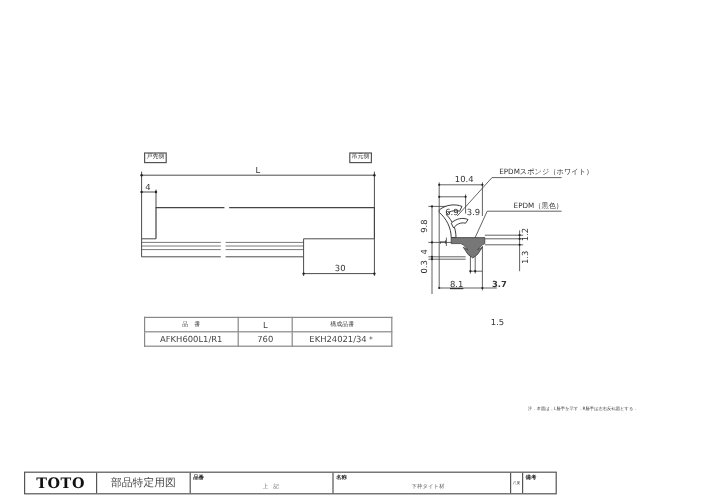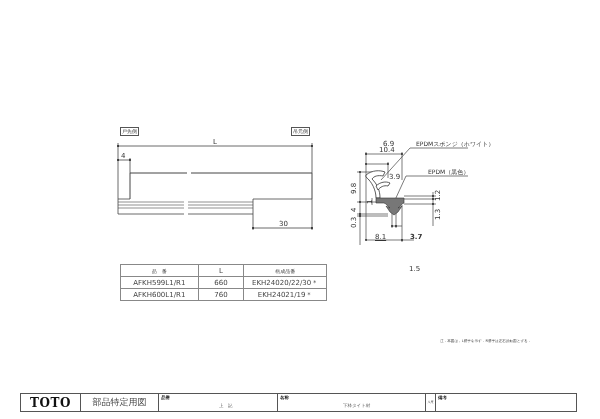--- a/index.html
+++ b/index.html
@@ -7,21 +7,21 @@
          font-family: "DejaVu Sans", sans-serif; color: #222; }
   svg { position: absolute; left: 0; top: 0; }
   .lbl { position: absolute; font-size: 6px; color: #333; white-space: nowrap; line-height: 1; }
   .boxlbl { position: absolute; font-size: 5px; border: 1px solid #555; padding: 0 1px; line-height: 7px; color: #333; }
   .dim { position: absolute; font-size: 7px; color: #333; line-height: 1; white-space: nowrap; }
   .vdim { position: absolute; font-size: 7px; color: #333; line-height: 1; transform: rotate(-90deg); transform-origin: left top; white-space: nowrap; }
   table.parts { position: absolute; left: 120px; top: 264px; border-collapse: collapse; width: 207px; font-size: 7px; color: #444; }
   table.parts td, table.parts th { border: 1px solid #888; height: 11px; padding: 0; text-align: center; font-weight: normal; }
   table.parts th { font-size: 5px; }
   .note { position: absolute; left: 440px; top: 339px; font-size: 3.6px; color: #444; white-space: nowrap; }
-  .titleblock { position: absolute; left: 20px; top: 393px; width: 557px; height: 19px; border: 1px solid #555; box-sizing: border-box; display: flex; }
+  .titleblock { position: absolute; left: 20px; top: 393px; width: 444px; height: 19px; border: 1px solid #555; box-sizing: border-box; display: flex; }
   .tb-cell { border-right: 1px solid #555; position: relative; box-sizing: border-box; height: 100%; }
   .tb-cell:last-child { border-right: none; }
   .tb-logo { width: 60px; font-family: "DejaVu Serif", serif; font-weight: bold; font-size: 12px; display: flex; align-items: center; justify-content: center; letter-spacing: 0.5px; color: #111; }
   .tb-type { width: 78px; font-size: 9px; display: flex; align-items: center; justify-content: center; color: #444; }
   .tb-field { font-size: 4.5px; }
   .tb-field .cap { position: absolute; left: 2px; top: 1px; font-weight: bold; color: #222; }
   .tb-field .val { position: absolute; top: 9px; font-size: 4.5px; color: #555; }
   .tb-mini { width: 10px; font-size: 3px; display: flex; flex-direction: column; align-items: center; justify-content: center; color: #444; line-height: 3.4px; }
 </style>
 </head>
@@ -125,21 +125,21 @@
 
 <div class="boxlbl" style="left:120px; top:127px;">戸先側</div>
 <div class="boxlbl" style="left:291px; top:127px;">吊元側</div>
 <div class="dim" style="left:213px; top:139px;">L</div>
 <div class="dim" style="left:121px; top:153px;">4</div>
 <div class="dim" style="left:279px; top:221px;">30</div>
 
 <div class="lbl" style="left:416px; top:141px; font-size:6px;">EPDMスポンジ（ホワイト）</div>
 <div class="lbl" style="left:428px; top:169px; font-size:6px;">EPDM（黒色）</div>
 <div class="dim" style="left:379px; top:147px;">10.4</div>
-<div class="dim" style="left:371px; top:141px;margin-left:12px;">6.9</div>
+<div class="dim" style="left:371px; top:174px;">6.9</div>
 <div class="dim" style="left:389px; top:174px;">3.9</div>
 <div class="vdim" style="left:351px; top:194px;">9.8</div>
 <div class="vdim" style="left:367px; top:204px;">1</div>
 <div class="vdim" style="left:351px; top:212px;">4</div>
 <div class="vdim" style="left:351px; top:228px;">0.3</div>
 <div class="vdim" style="left:435px; top:201px;">1.2</div>
 <div class="vdim" style="left:435px; top:220px;">1.3</div>
 <div class="dim" style="left:409px; top:222px;margin-top:44px;">1.5</div>
 <div class="dim" style="left:375px; top:234px;text-decoration:underline;">8.1</div>
 <div class="dim" style="left:410px; top:234px;font-weight:bold;">3.7</div>
@@ -150,28 +150,23 @@
       <col style="width:46px">
       <col style="width:83px">
     </colgroup>
   <tbody>
       <tr>
     <th>品　番</th>
     <th style="font-size:7px">L</th>
     <th>構成品番</th>
   </tr>
   <tr>
-    <td>AFKH599L1/R1</td>
-    <td>660</td>
-    <td>EKH24020/22/30＊</td>
-  </tr>
-  <tr>
     <td>AFKH600L1/R1</td>
     <td>760</td>
-    <td>EKH24021/19＊</td>
+    <td>EKH24021/34＊</td>
   </tr>
 </tbody>
   </table>
 
 <div class="note">注．本図は，L勝手を示す．R勝手は左右反転図とする．</div>
 
 <div class="titleblock">
   <div class="tb-cell tb-logo">TOTO</div>
   <div class="tb-cell tb-type">部品特定用図</div>
   <div class="tb-cell tb-field" style="width:119px;">

